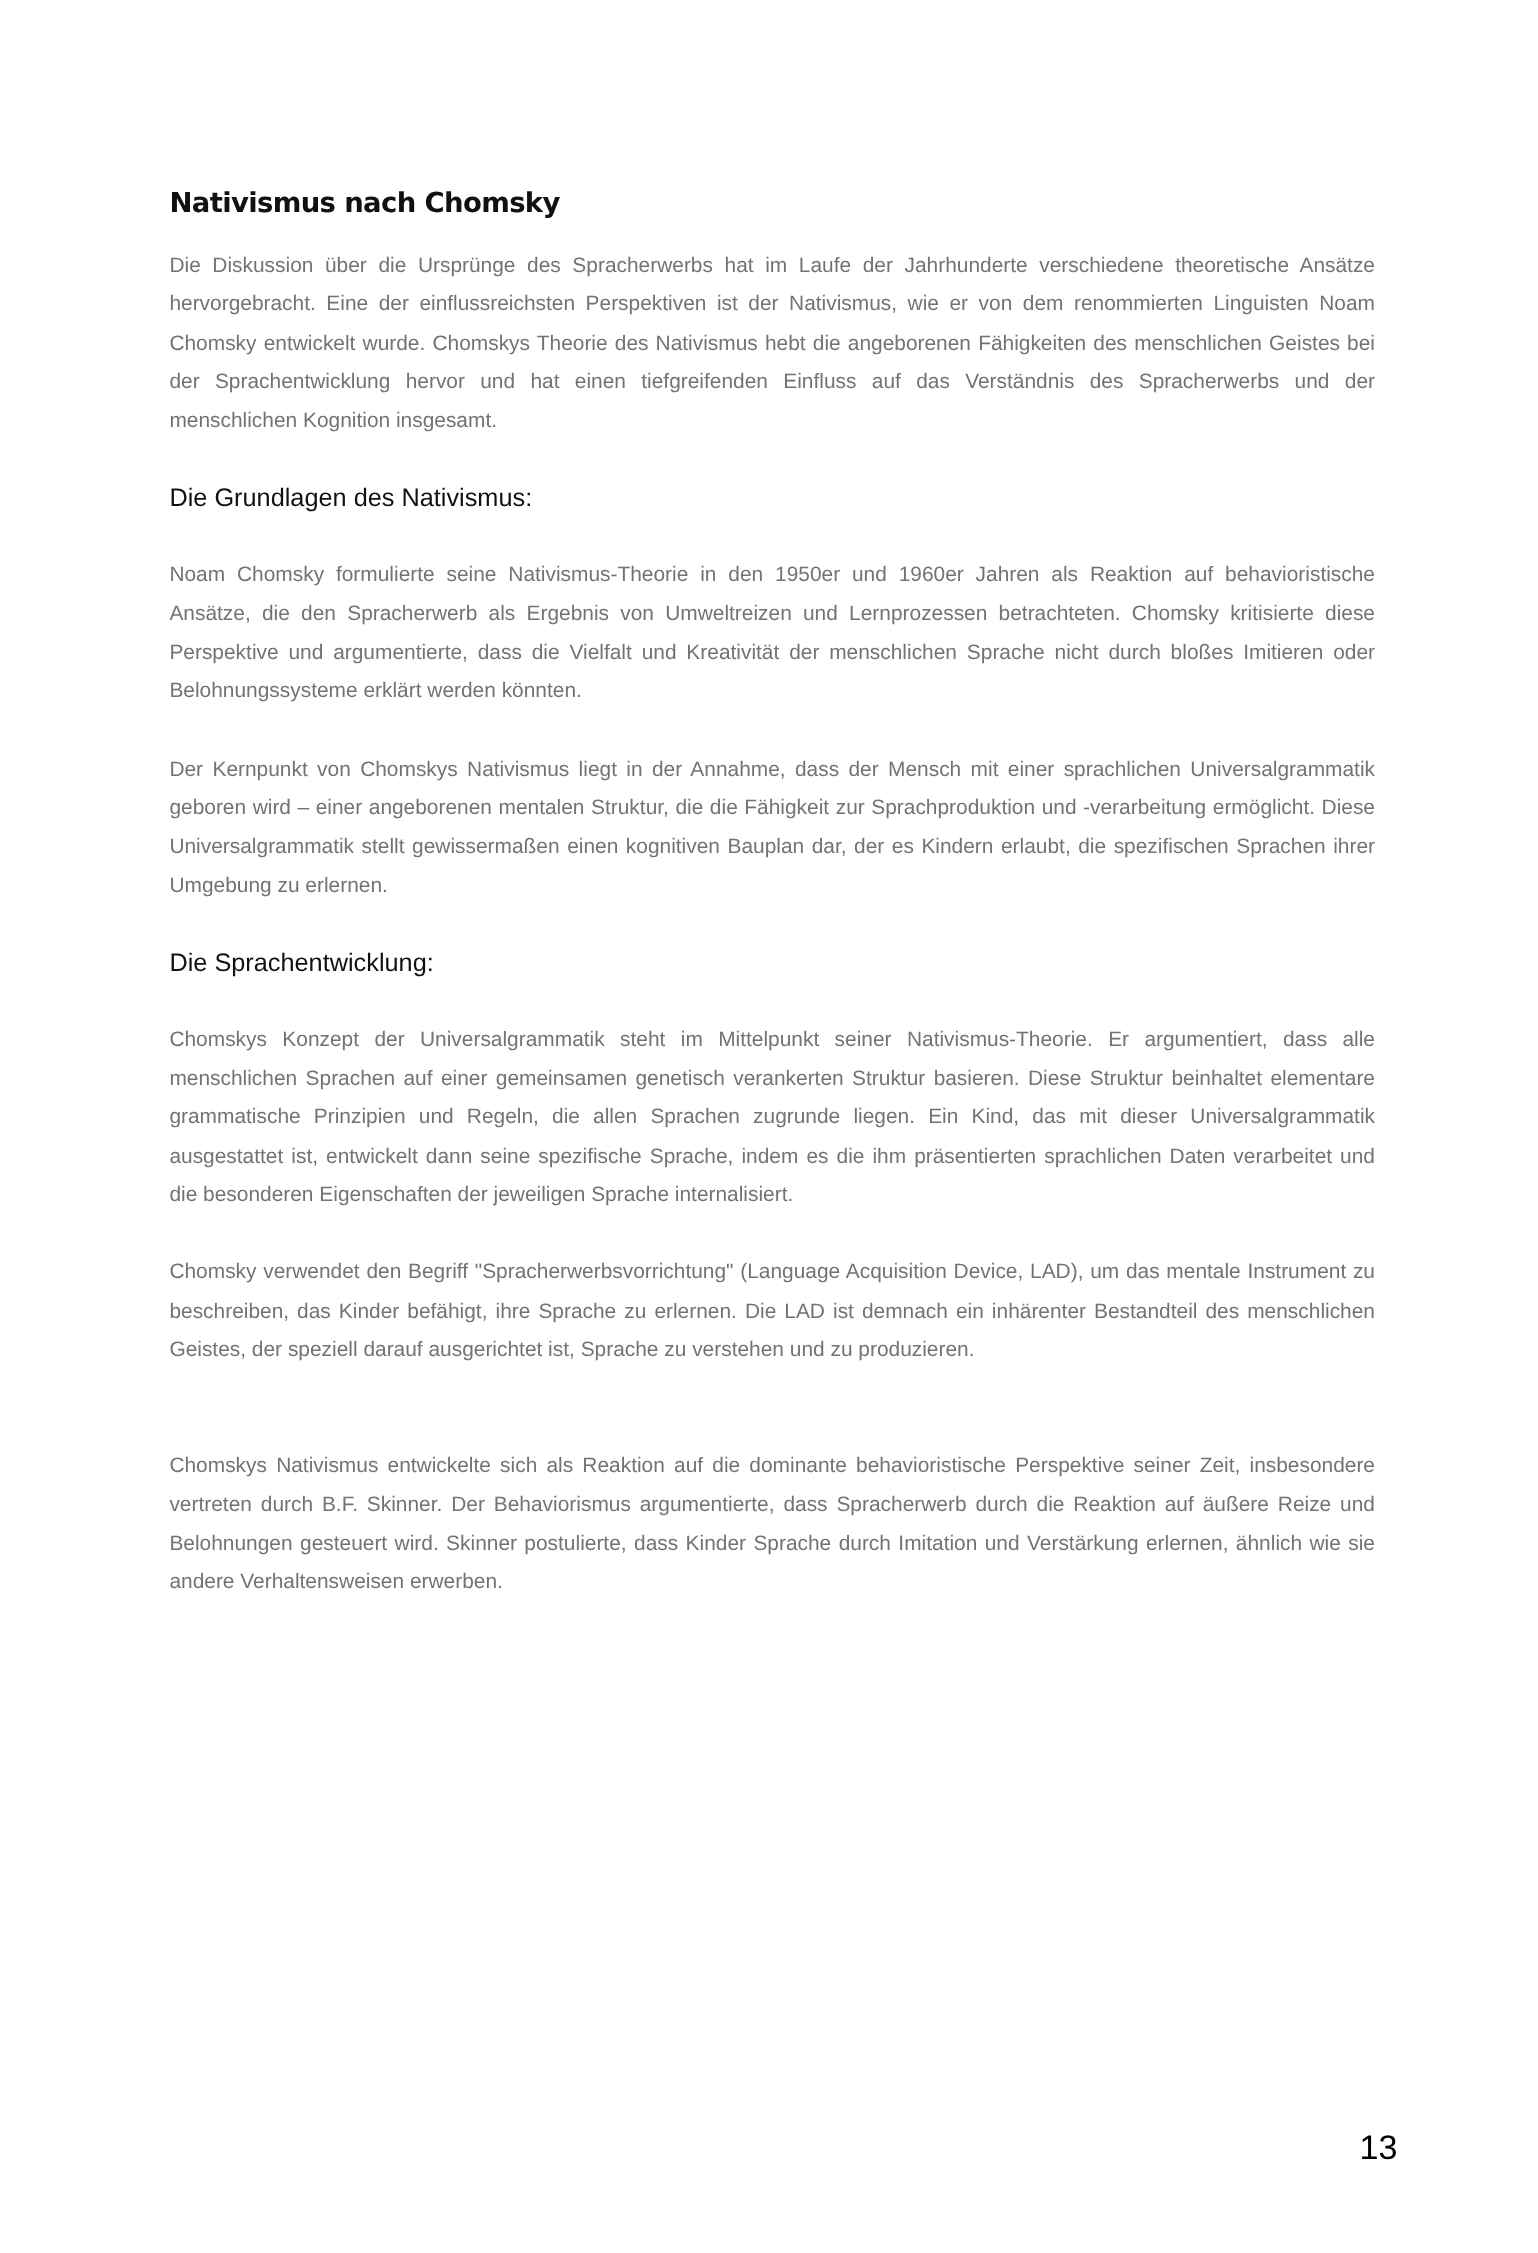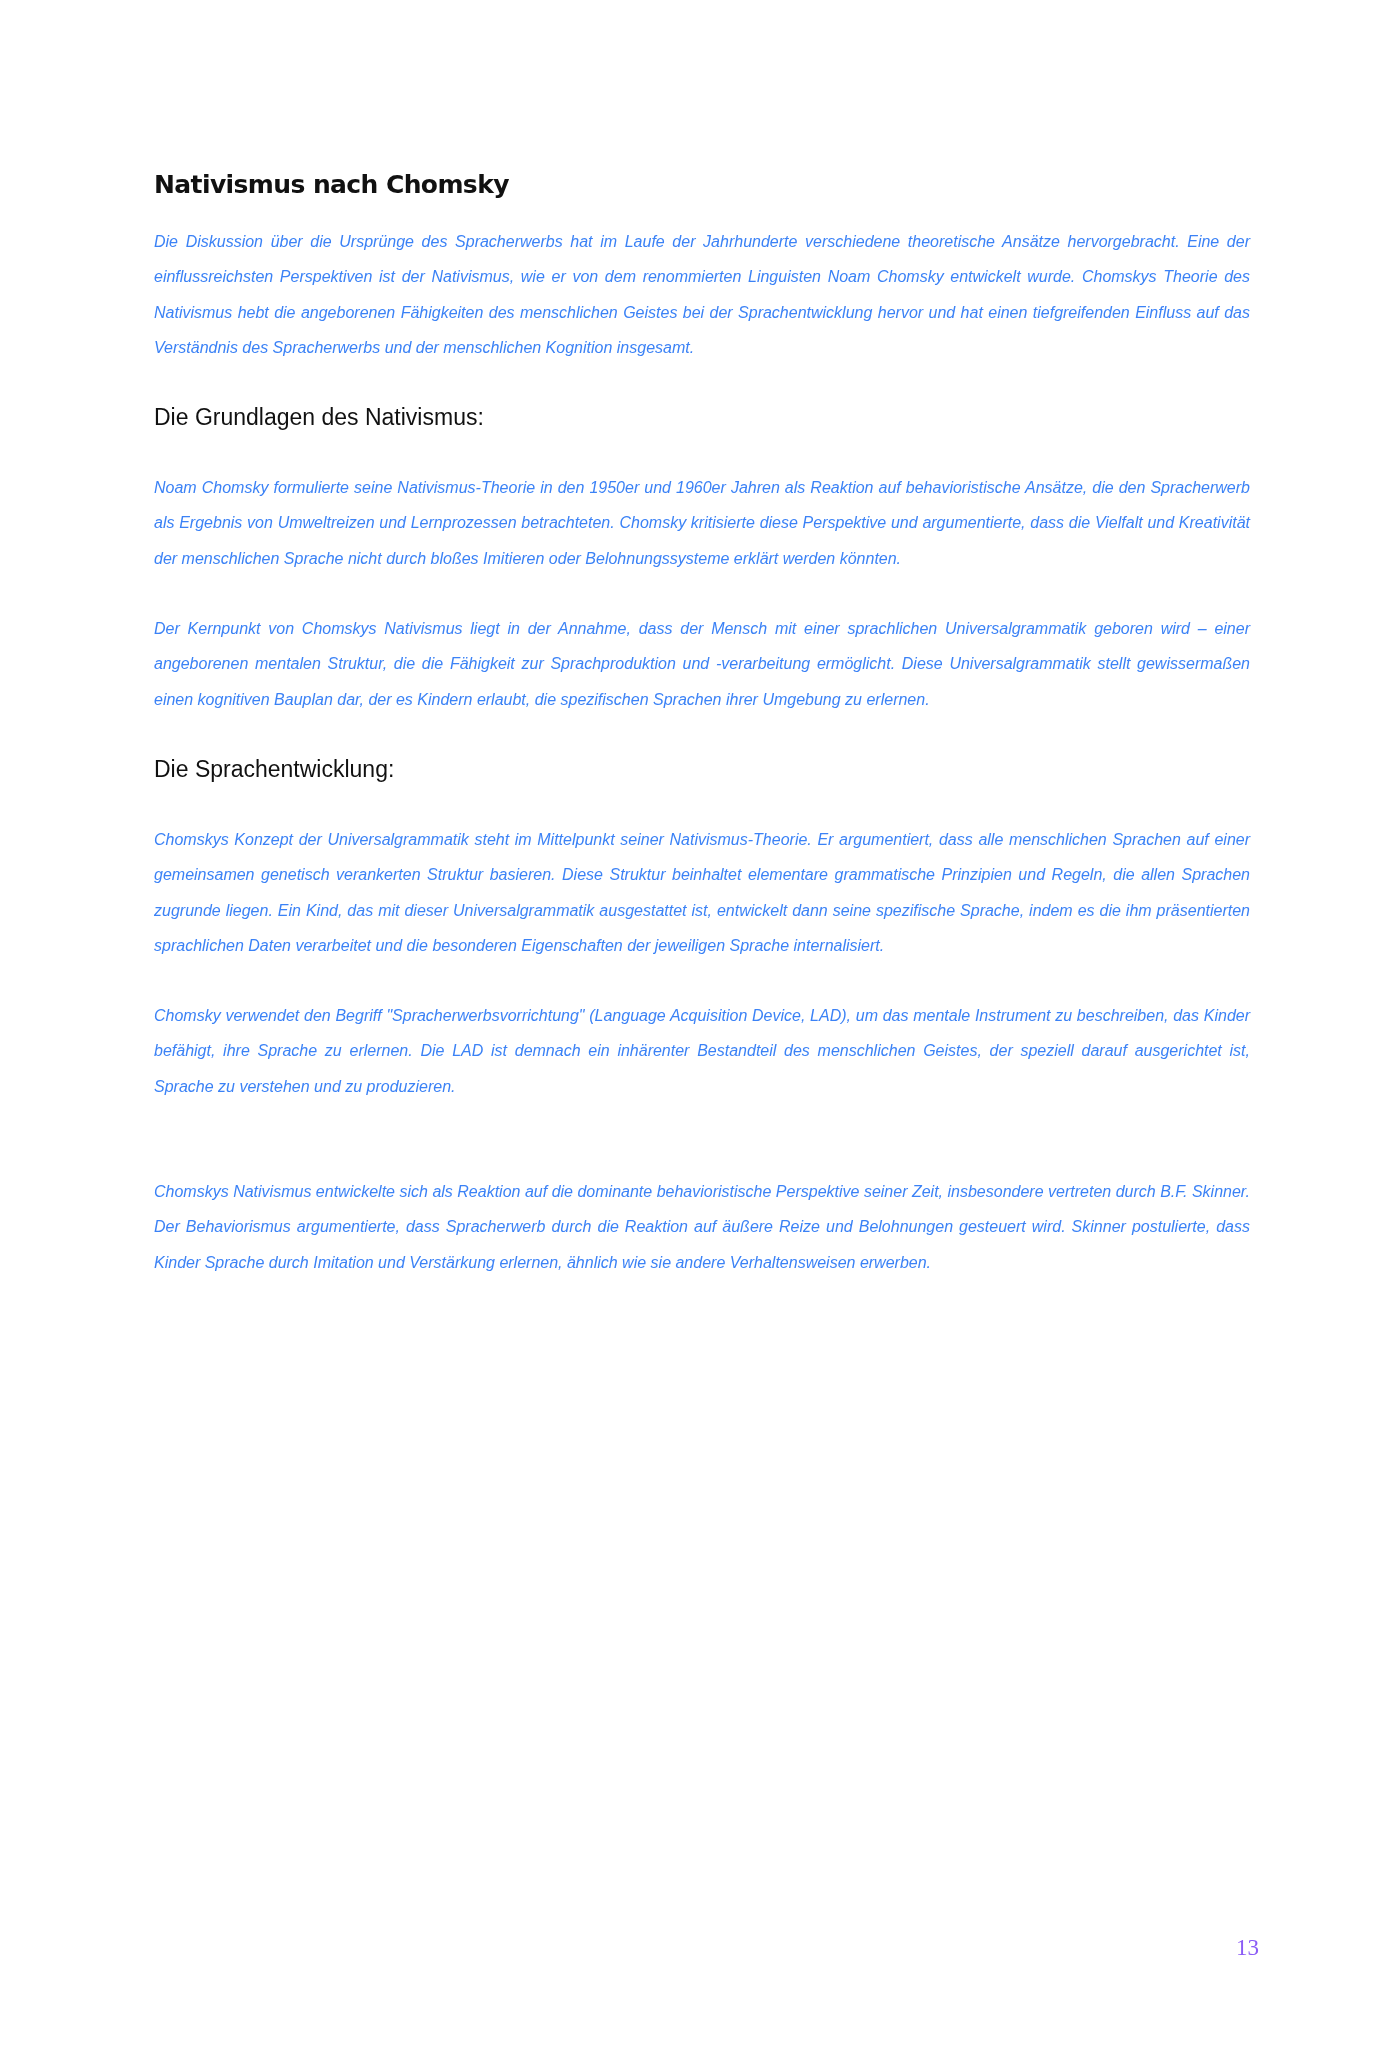--- a/index.html
+++ b/index.html
@@ -11,28 +11,28 @@
     font-weight: bold; font-size: 25px; letter-spacing: -0.6px;
     margin: 0 0 20px 0; line-height: 38px; color: #111;
   }
   .h2 {
     font-family: "Liberation Sans", sans-serif;
     font-weight: normal; font-size: 23px; line-height: 35px;
     margin: 0; color: #111;
   }
   .p {
     font-family: "Liberation Sans", sans-serif;
-    font-size: 16px; line-height: 35.3px; text-align: justify;
-    margin: 0; color: #3b82f6; font-style: italic;
+    font-size: 19px; line-height: 35.3px; text-align: justify;
+    margin: 0; color: #737373;
   }
   .gap-after-p { height: 35px; }
   .gap-after-h { height: 35px; }
   .pagenum {
     position: absolute; left: 1236px; top: 1935px;
-    font-family: Liberation Serif, serif; font-size: 23px; color: #8b5cf6;
+    font-family: Liberation Sans, sans-serif; font-size: 31px; color: #000000;
   }
 </style>
 </head>
 <body>
 
 <div class="page">
   <div class="content">
     <h1 class="title">Nativismus nach Chomsky</h1>
 
     <p class="p">Die Diskussion über die Ursprünge des Spracherwerbs hat im Laufe der Jahrhunderte verschiedene theoretische Ansätze hervorgebracht. Eine der einflussreichsten Perspektiven ist der Nativismus, wie er von dem renommierten Linguisten Noam Chomsky entwickelt wurde. Chomskys Theorie des Nativismus hebt die angeborenen Fähigkeiten des menschlichen Geistes bei der Sprachentwicklung hervor und hat einen tiefgreifenden Einfluss auf das Verständnis des Spracherwerbs und der menschlichen Kognition insgesamt.</p>

